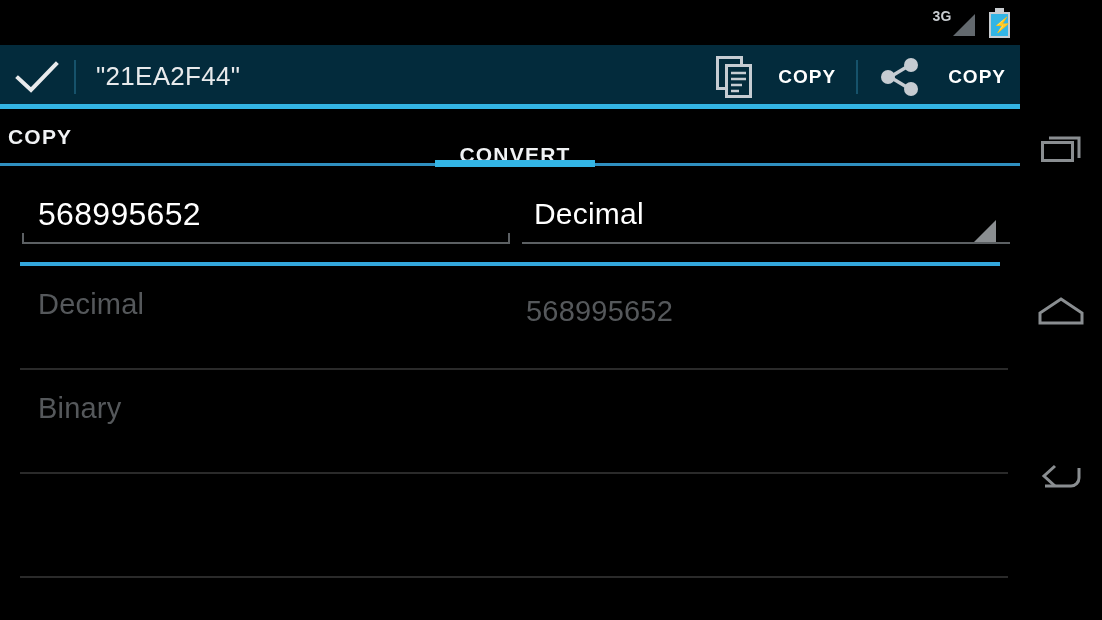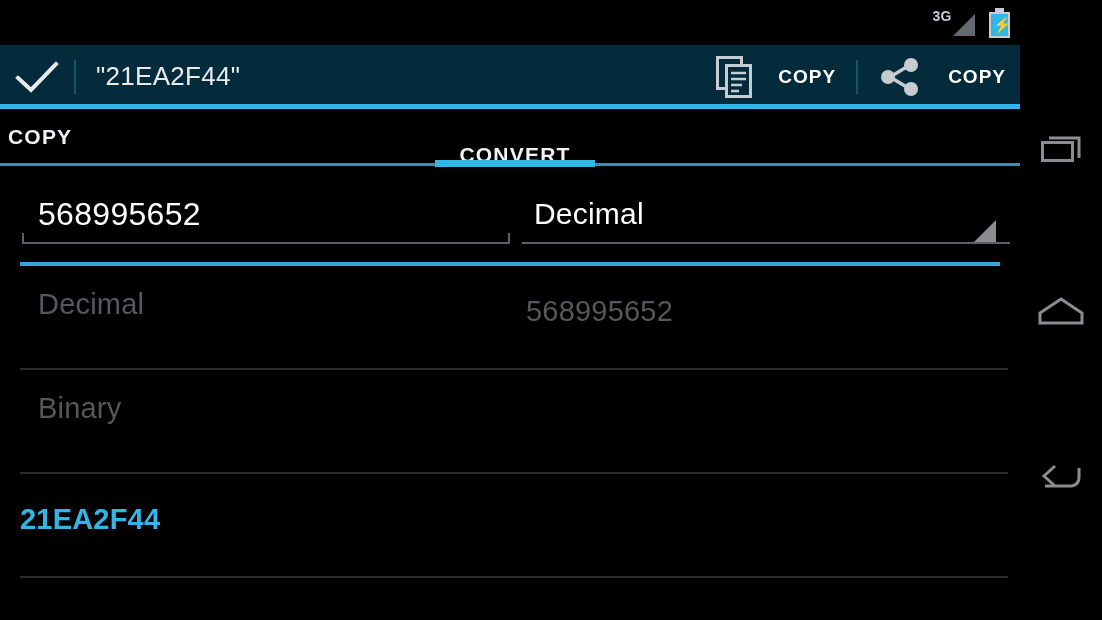--- a/index.html
+++ b/index.html
@@ -399,21 +399,20 @@
       <div class="row-value">568995652</div>
       <div class="row-sep"></div>
     </div>
 
     <div class="result-row">
       <div class="row-label">Binary</div>
       <div class="row-sep"></div>
     </div>
 
     <div class="result-row active">
-      <div class="row-value">21EA2F44</div>
       <div class="row-sep"></div>
     </div>
 
     <div class="result-row">
       
       
       
     </div>
 
   </div>

